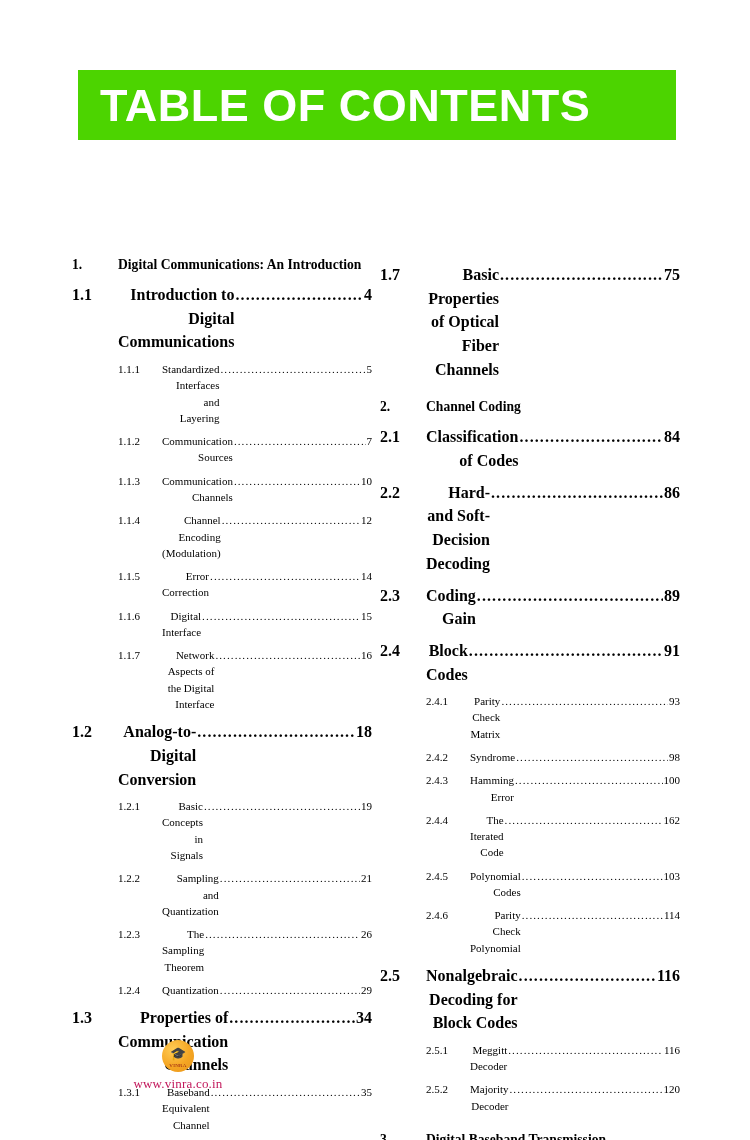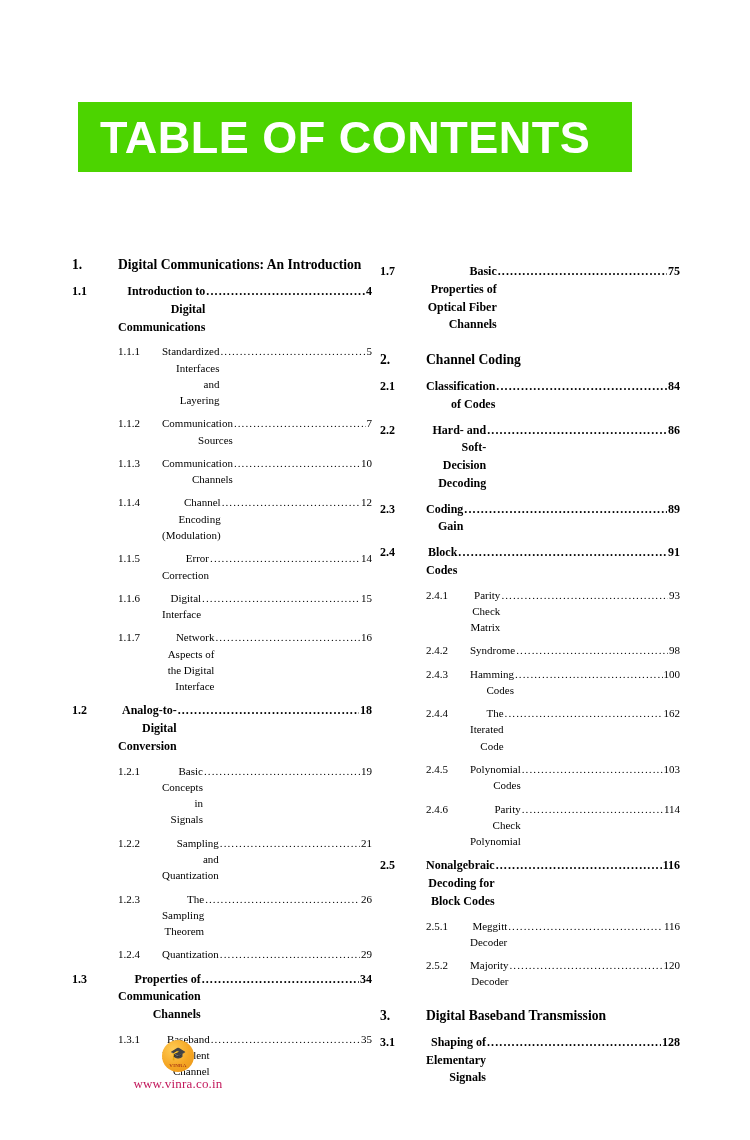--- a/index.html
+++ b/index.html
@@ -14,24 +14,23 @@
     font-family: "Liberation Serif", "DejaVu Serif", serif;
     color: #000000;
     overflow: hidden;
   }
 
   
   #banner {
     position: absolute;
     left: 78px;
     top: 70px;
-    width: 554px;
+    width: 598px;
     height: 70px;
     background: #4CD400;
-    margin-top: 32px;
   }
   #banner-title {
     position: absolute;
     left: 22px;
     top: 50%;
     transform: translateY(-50%);
     font-family: "Liberation Sans", "DejaVu Sans", sans-serif;
     font-weight: bold;
     font-size: 45px;
     letter-spacing: 0.5px;
@@ -79,21 +78,21 @@
     margin-top: 16px;
     margin-bottom: 2px;
   }
   .lvl-chapter:first-child { margin-top: 0; }
   .lvl-chapter .num   { width: 46px; }
   .lvl-chapter .body  { padding-right: 4px; }
 
   
   .lvl-section {
     font-weight: bold;
-    font-size: 12px;
+    font-size: 16px;
     margin-top: 8px;
   }
   .lvl-section .num  { width: 46px; }
 
   
   .lvl-sub {
     font-weight: normal;
     font-size: 11px;
     margin-top: 7px;
     padding-left: 46px;
@@ -418,21 +417,21 @@
             <span class="text">Syndrome</span>
             <span class="leader"></span>
             <span class="page">98</span>
           </span>
         </span>
       </div>
       <div class="entry lvl-sub">
         <span class="num">2.4.3</span>
         <span class="body">
           <span class="line">
-            <span class="text">Hamming Codes</span>
+            <span class="text">Hamming Error</span>
             <span class="leader"></span>
             <span class="page">100</span>
           </span>
         </span>
       </div>
       <div class="entry lvl-sub">
         <span class="num">2.4.4</span>
         <span class="body">
           <span class="line">
             <span class="text">The Iterated Code</span>

